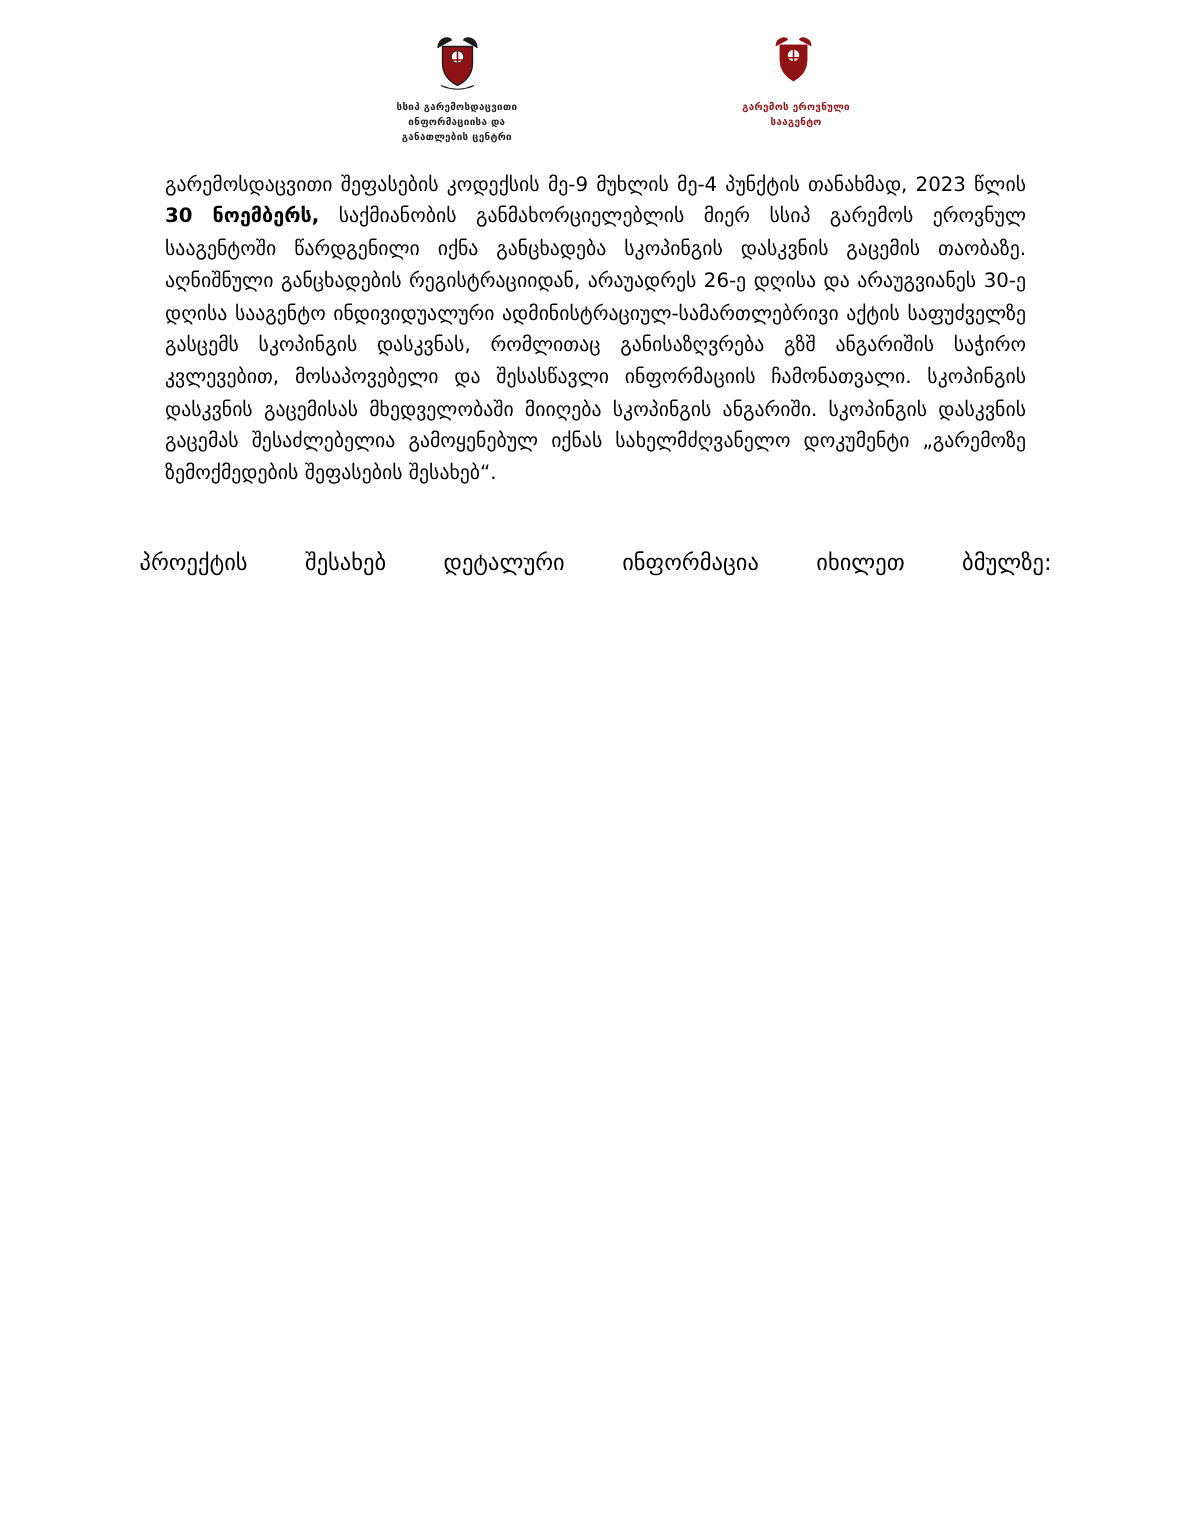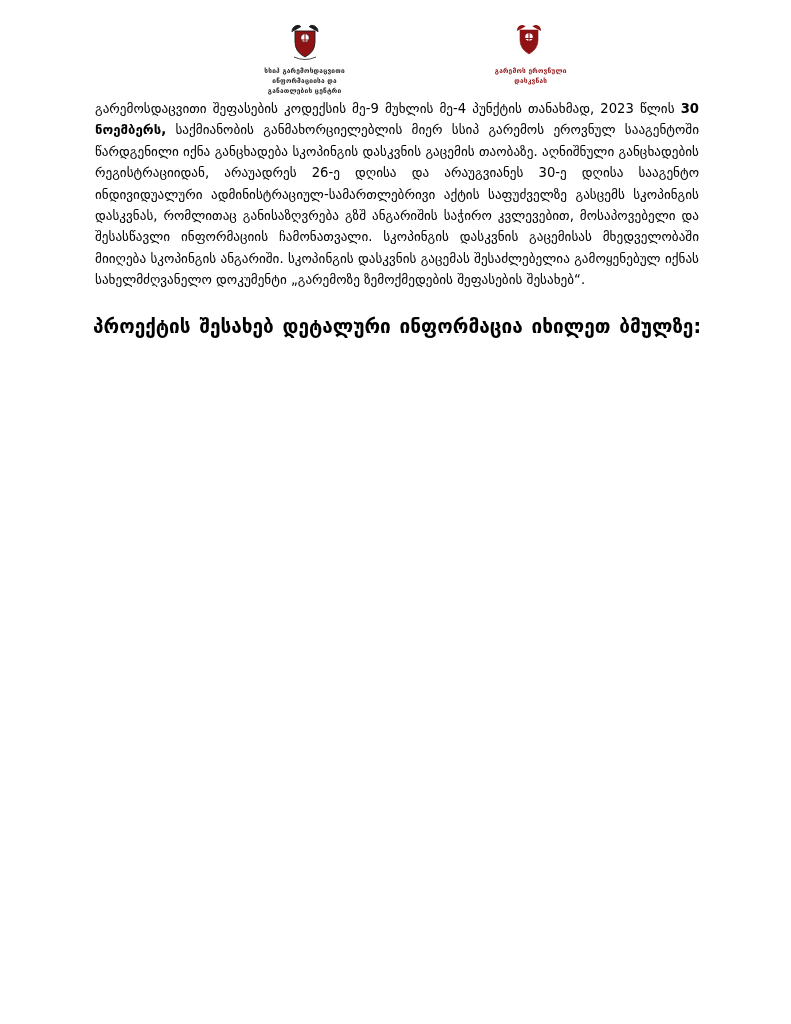--- a/index.html
+++ b/index.html
@@ -60,37 +60,37 @@
   }
 
   
   .content {
     position: absolute;
     top: 96px;
     left: 93px;
     width: 608px;
   }
   p.para {
-    margin: 2px;
+    margin: 17px;
     font-size: 13.2px;
     line-height: 1.62;
     text-align: justify;
     text-justify: inter-word;
     font-family: "DejaVu Sans", sans-serif;
     color: #000000;
   }
   p.para b { font-weight: bold; }
 
   .spacer { height: 19px; }
 
   p.info-line {
     margin: 0;
-    font-size: 19px;
+    font-size: 15px;
     line-height: 1.62;
-    font-weight: bold;
+    font-weight: normal;
     text-align: justify;
     text-align-last: justify;
     font-family: "DejaVu Sans", sans-serif;
   }
   .link-line {
     margin: 0;
     font-size: 12.4px;
     line-height: 1.55;
     font-family: "DejaVu Serif", serif;
   }
@@ -131,21 +131,21 @@
           <g>
             <path d="M3 9 Q3 4 7.5 3 Q10.5 2.5 11.5 4.5" fill="#8f1214"></path>
             <path d="M27 9 Q27 4 22.5 3 Q19.5 2.5 18.5 4.5" fill="#8f1214"></path>
             <path d="M6 8 L24 8 L24 18 Q24 27 15 32 Q6 27 6 18 Z" fill="#8f1214" stroke="#8f1214" stroke-width="0.6"></path>
             <circle cx="15" cy="15" r="3.8" fill="#ffffff"></circle>
             <path d="M15 10.5 L15 22 M10.5 16.5 L19.5 16.5" stroke="#8f1214" stroke-width="1.1"></path>
           </g>
         </svg>
       </span>
       <div class="logo-text red">გარემოს ეროვნული
-დასკვნას</div>
+სააგენტო</div>
     </div>
 
   </div>
 
   <div class="content">
 
     <p class="para"><span>გარემოსდაცვითი შეფასების კოდექსის მე-9 მუხლის მე-4 პუნქტის თანახმად, 2023 წლის </span><b>30 ნოემბერს,</b><span> საქმიანობის განმახორციელებლის მიერ სსიპ გარემოს ეროვნულ სააგენტოში წარდგენილი იქნა განცხადება სკოპინგის დასკვნის გაცემის თაობაზე. აღნიშნული განცხადების რეგისტრაციიდან, არაუადრეს 26-ე დღისა და არაუგვიანეს 30-ე დღისა სააგენტო ინდივიდუალური ადმინისტრაციულ-სამართლებრივი აქტის საფუძველზე გასცემს სკოპინგის დასკვნას, რომლითაც განისაზღვრება გზშ ანგარიშის საჭირო კვლევებით, მოსაპოვებელი და შესასწავლი ინფორმაციის ჩამონათვალი. სკოპინგის დასკვნის გაცემისას მხედველობაში მიიღება სკოპინგის ანგარიში. სკოპინგის დასკვნის გაცემას შესაძლებელია გამოყენებულ იქნას სახელმძღვანელო დოკუმენტი „გარემოზე ზემოქმედების შეფასების შესახებ“.</span></p>
 
     <div class="spacer"></div>
 

